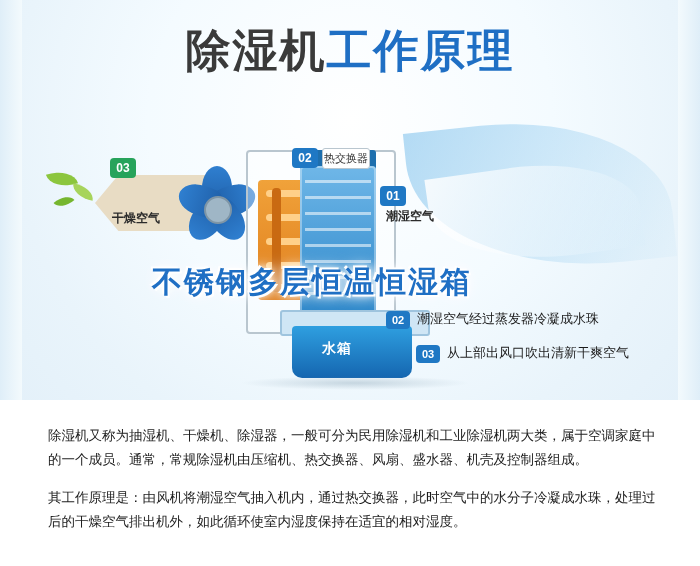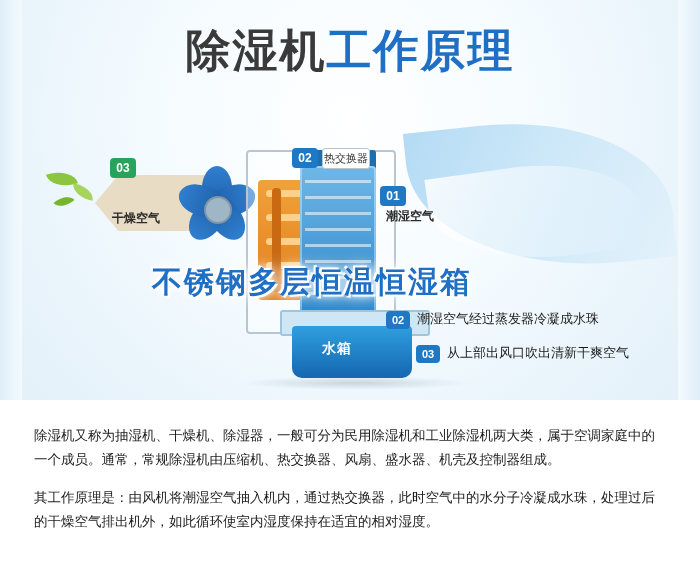--- a/index.html
+++ b/index.html
@@ -166,21 +166,21 @@
   
   .watermark{
     position:absolute;left:0;top:262px;width:624px;text-align:center;
     font-size:30px;font-weight:bold;color:#1f6fc4;letter-spacing:2px;
     text-shadow:0 0 6px #fff, 0 0 12px #fff, 0 0 18px #fff, 2px 2px 0 #fff, -2px -2px 0 #fff;
   }
 
   
   .textblock{
     position:absolute;left:0;top:400px;width:700px;height:166px;background:#fff;
-    padding:24px 34px 0 34px;box-sizing:border-box;
+    padding:24px 34px 0 48px;box-sizing:border-box;
   }
   .para{font-size:13.5px;color:#1c1c1c;line-height:24px;margin:0 0 14px 0;}
   .para.last{margin-bottom:0;}
 </style>
 </head>
 <body>
 
 <div class="page">
 
   <div class="diagram">

